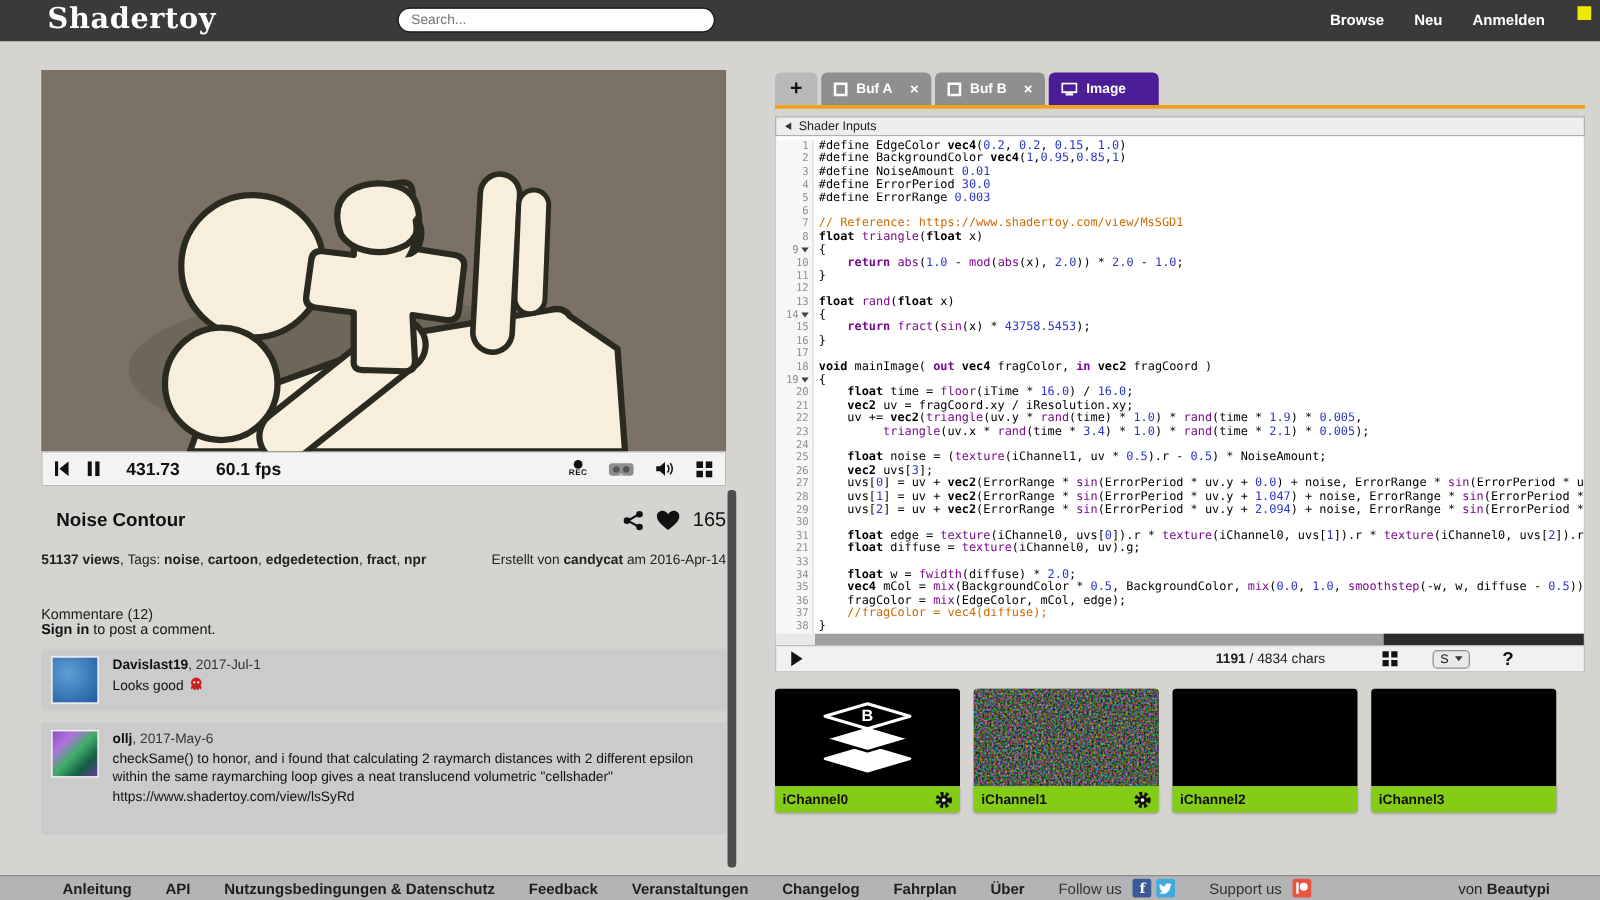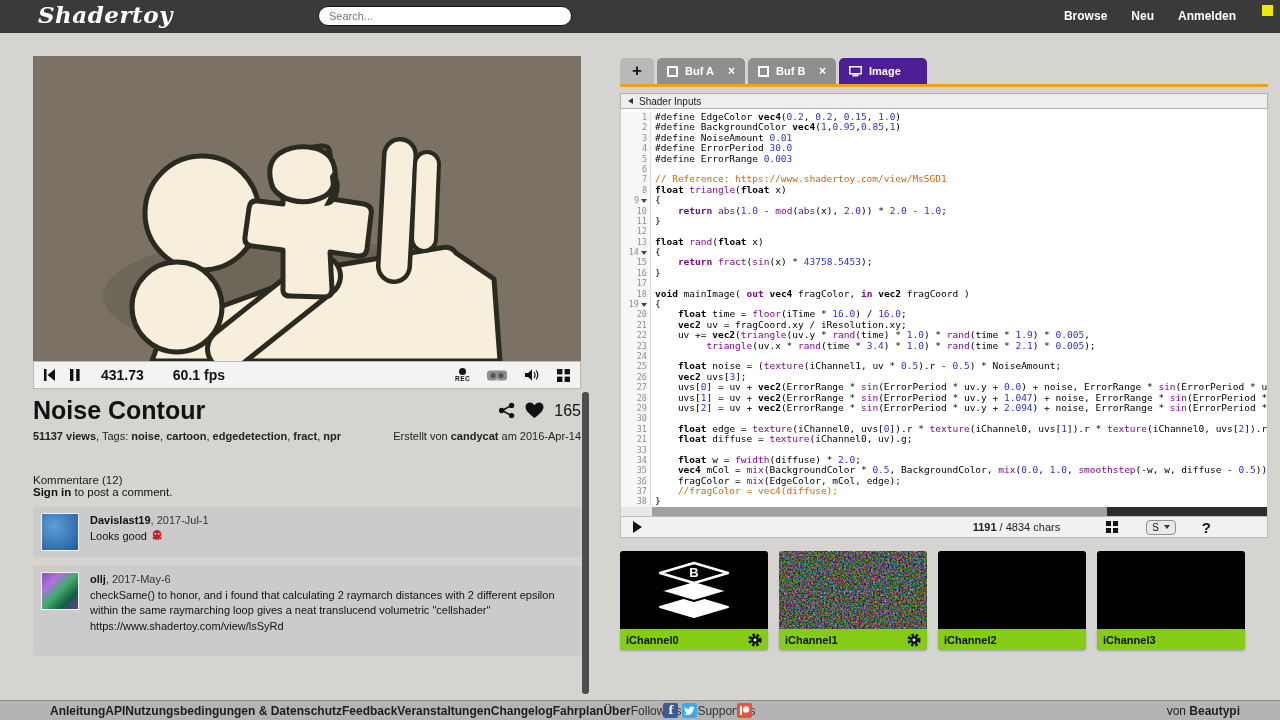--- a/index.html
+++ b/index.html
@@ -2,42 +2,42 @@
 <html><head>
 <meta charset="utf-8">
 <style>
   html,body{margin:0;padding:0}
   body{width:1280px;height:720px;position:relative;overflow:hidden;background:#d5d4d1;
        font-family:"Liberation Sans",sans-serif;color:#111}
 
   
   .header{position:absolute;top:0;left:0;width:1280px;height:33px;background:#3a3a3a;z-index:5}
   .logo{position:absolute;left:38px;top:1px;color:#fff;font-family:"DejaVu Serif",serif;
-        font-style:italic;font-weight:bold;font-size:23px;letter-spacing:.5px}
+        font-weight:bold;font-size:23px;letter-spacing:.5px}
   .search{position:absolute;left:318px;top:6px;width:232px;height:18px;border-radius:10px;
           border:1px solid #111;padding:0 10px;font-size:11px;color:#555;outline:none}
   .nav{position:absolute;right:44px;top:9px;display:flex;gap:24px}
   .nav-link{color:#fff;font-weight:bold;font-size:12px;cursor:pointer}
   .yellow-sq{position:absolute;right:7px;top:5px;width:11px;height:11px;background:#f0ea00}
 
   
   .left{position:absolute;left:33px;top:56px;width:548px;height:644px;overflow:hidden}
   .canvas-wrap{width:548px;height:305px;background:#7b7265}
   .player{height:26px;background:#f3f3f2;border:1px solid #b9b9b9;display:flex;align-items:center;
           padding:0 10px;gap:15px}
   .ptime{font-weight:bold;font-size:14px;margin-left:6px}
   .pfps{font-weight:bold;font-size:14px;margin-left:14px}
   .p-right{margin-left:auto;display:flex;align-items:center;gap:17px}
   .rec{display:flex;flex-direction:column;align-items:center;line-height:1}
   .rec-dot{width:7px;height:7px;border-radius:50%;background:#111;margin-bottom:1px}
   .rec-txt{font-size:6.5px;font-weight:bold;letter-spacing:.4px}
   .picon{display:flex;align-items:center;cursor:pointer}
 
   .title-row{display:flex;align-items:center;margin-top:7px}
-  .shader-title{font-size:25px;font-weight:bold;margin:0}
+  .shader-title{font-size:15px;font-weight:bold;margin:12px}
   .title-right{margin-left:auto;display:flex;align-items:center;gap:10px}
   .likes{font-size:16px}
   .meta-row{display:flex;margin-top:5px;font-size:11px;color:#222}
   .meta-left .bold{font-weight:bold}
   .meta-right{margin-left:auto}
   .meta-right .bold{font-weight:bold}
   .tag{font-weight:bold;cursor:pointer}
   .desc{margin-top:15px;font-size:11.5px;line-height:1.4;color:#1a1a1a;width:530px}
   .comments-h{margin-top:32px;font-size:11.5px;color:#1a1a1a}
   .signin{font-size:11.5px}
@@ -111,21 +111,21 @@
   .chan{width:148px}
   .chan-img{height:78px;background:#000;border-radius:3px 3px 0 0;display:flex;align-items:center;
             justify-content:center;overflow:hidden;cursor:pointer}
   .chan-label{height:21px;background:#84cc16;border-radius:0 0 3px 3px;display:flex;align-items:center;
               padding:0 6px;font-size:11px;font-weight:bold;box-shadow:0 1px 2px rgba(0,0,0,.25)}
   .chan-gear{margin-left:auto;cursor:pointer;display:flex}
 
   
   .footer{position:absolute;left:0;bottom:0;width:1280px;height:20px;background:#b4b4b4;
           border-top:1px solid #8d8d8d;display:flex;align-items:center;padding:0 40px 0 50px;
-          box-sizing:border-box;font-size:12px;font-weight:bold;color:#1d1d1d}
+          box-sizing:border-box;gap:27px;font-size:12px;font-weight:bold;color:#1d1d1d}
   .f-link{cursor:pointer;white-space:nowrap}
   .f-soft{font-weight:normal;color:#333;white-space:nowrap}
   .f-icons{display:flex;gap:4px;margin-left:-18px}
   .sicon{width:15px;height:15px;border-radius:2px;display:flex;align-items:center;justify-content:center;cursor:pointer}
   .credit{margin-left:auto;font-weight:normal;color:#222}
   .credit b{font-weight:bold}
 </style>
 </head>
 <body>
 

